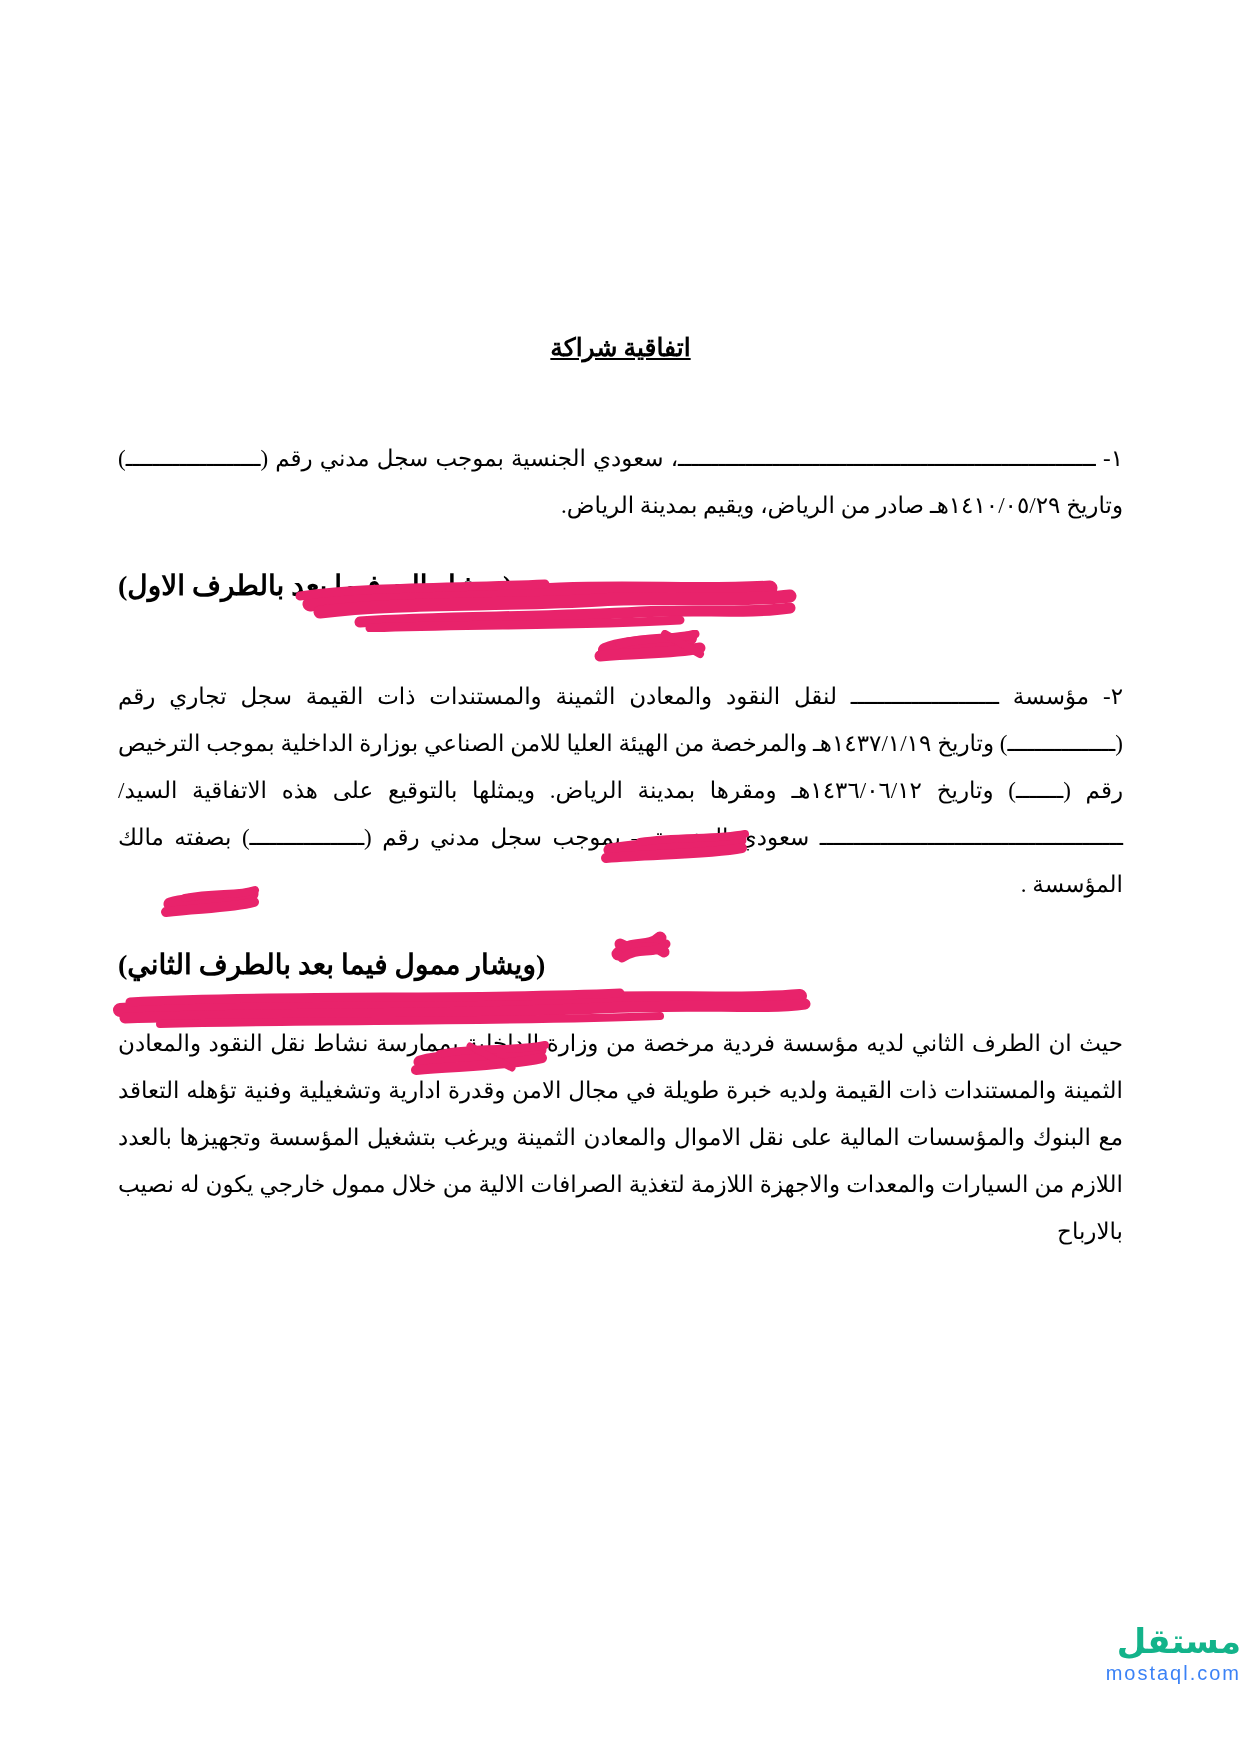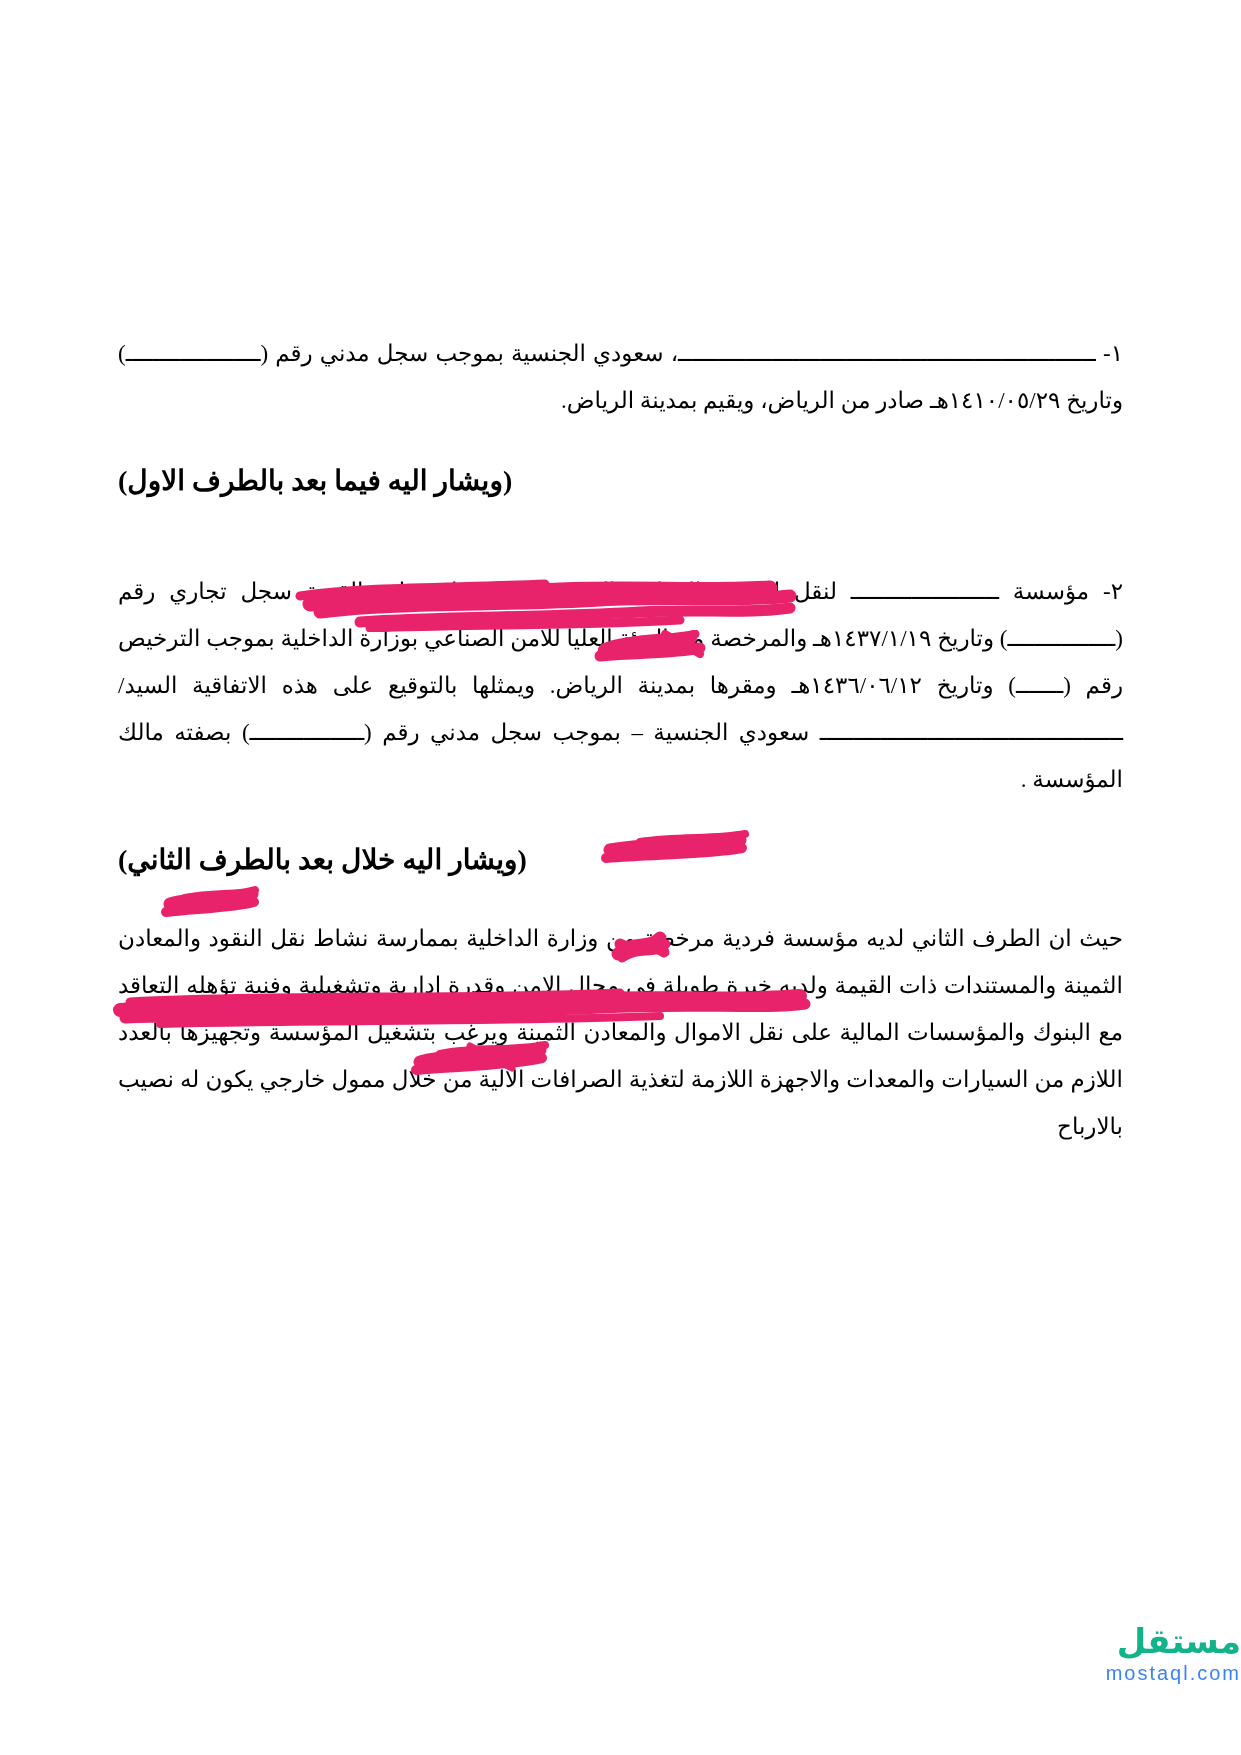--- a/index.html
+++ b/index.html
@@ -103,29 +103,30 @@
     direction: ltr;
   }
 </style>
 </head>
 <body>
 
 <div class="page">
 
   <div class="content">
 
+    <h1 class="doc-title">اتفاقية شراكة</h1>
 
 
     <p class="para">١- ــــــــــــــــــــــــــــــــــــــــــــــــــــــــــــــ، سعودي الجنسية بموجب سجل مدني رقم (ــــــــــــــــــــ) وتاريخ ١٤١٠/٠٥/٢٩هـ صادر من الرياض، ويقيم بمدينة الرياض.</p>
     <span class="bold-note">(ويشار اليه فيما بعد بالطرف الاول)</span>
 
     <div class="gap-lg"></div>
 
     <p class="para">٢- مؤسسة ــــــــــــــــــــــ لنقل النقود والمعادن الثمينة والمستندات ذات القيمة سجل تجاري رقم (ــــــــــــــــ) وتاريخ ١٤٣٧/١/١٩هـ والمرخصة من الهيئة العليا للامن الصناعي بوزارة الداخلية بموجب الترخيص رقم (ـــــــ) وتاريخ ١٤٣٦/٠٦/١٢هـ ومقرها بمدينة الرياض. ويمثلها بالتوقيع على هذه الاتفاقية السيد/ ـــــــــــــــــــــــــــــــــــــــــــــ سعودي الجنسية – بموجب سجل مدني رقم (ـــــــــــــــــ) بصفته مالك المؤسسة .</p>
-    <span class="bold-note">(ويشار اليه خلال بعد بالطرف الثاني)</span>
+    <span class="bold-note">(ويشار ممول فيما بعد بالطرف الثاني)</span>
 
     <div class="gap-md"></div>
 
     <p class="para small-para">حيث ان الطرف الثاني لديه مؤسسة فردية مرخصة من وزارة الداخلية بممارسة نشاط نقل النقود والمعادن الثمينة والمستندات ذات القيمة ولديه خبرة طويلة في مجال الامن وقدرة ادارية وتشغيلية وفنية تؤهله التعاقد مع البنوك والمؤسسات المالية على نقل الاموال والمعادن الثمينة ويرغب بتشغيل المؤسسة وتجهيزها بالعدد اللازم من  السيارات والمعدات والاجهزة اللازمة لتغذية الصرافات الالية من خلال ممول خارجي يكون له نصيب بالارباح</p>
 
   </div>
 
   <div class="redact" style="top:572px; left:0; width:1241px; height:60px;">
     <svg width="1241" height="60" viewBox="0 0 1241 60">
       <g stroke="#e8236b" fill="none" stroke-linecap="round">

